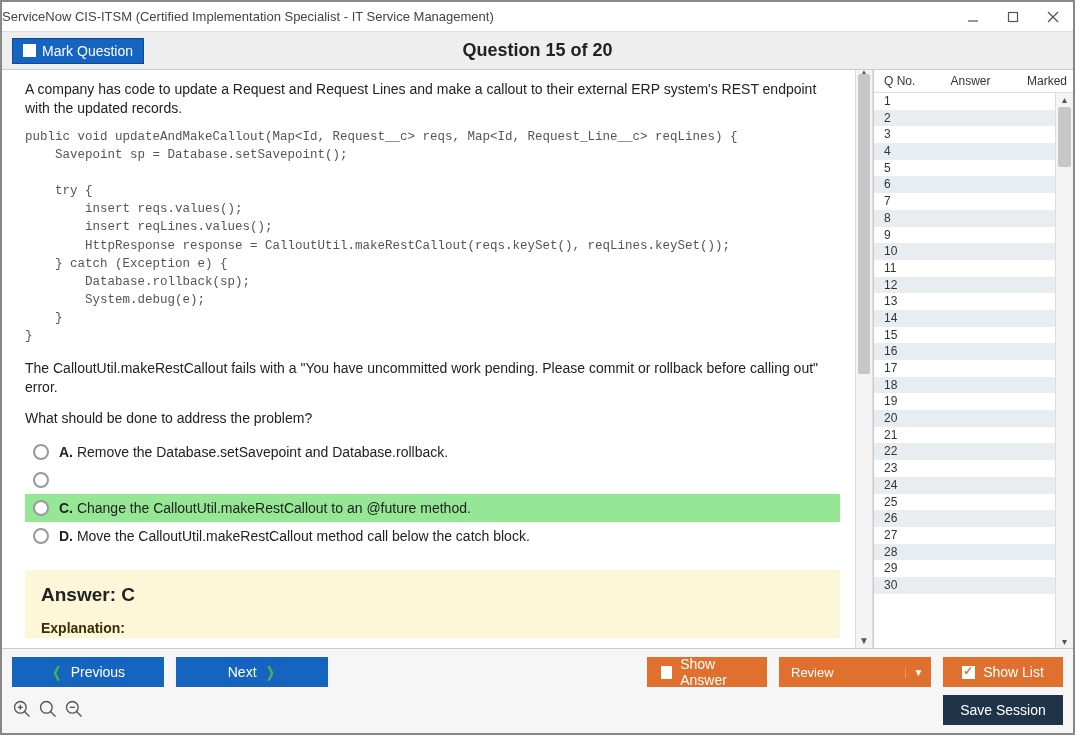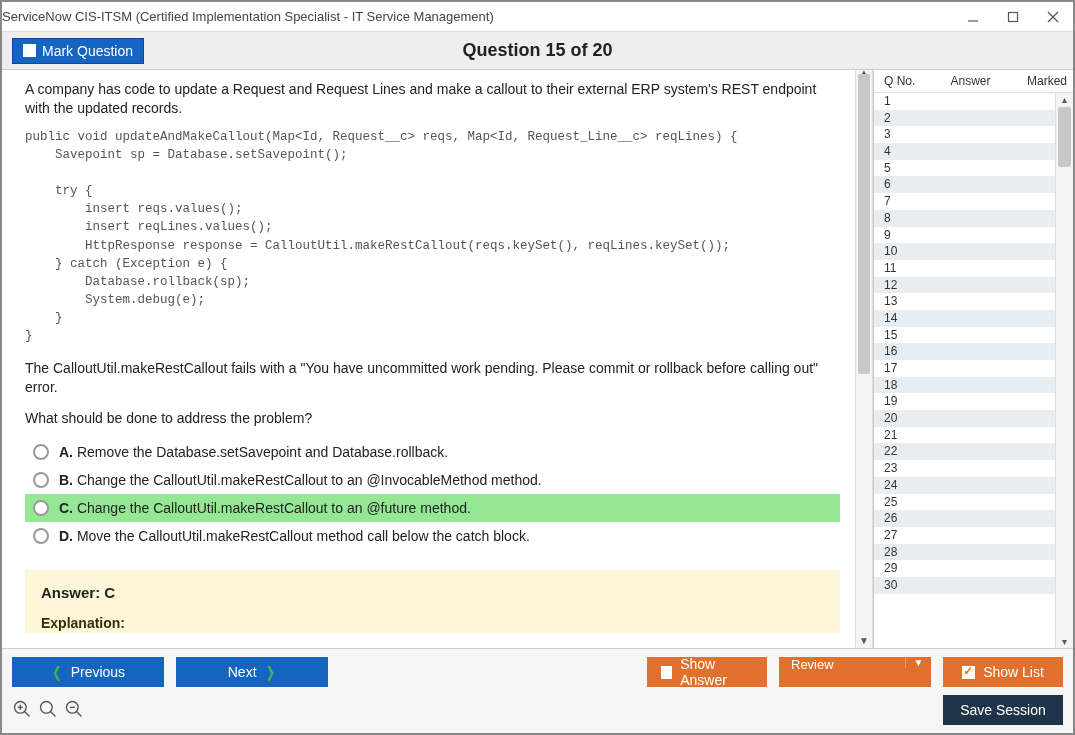--- a/index.html
+++ b/index.html
@@ -26,21 +26,21 @@
   .stem { line-height:1.35; margin-bottom:10px; }
   pre.code { font-family: "Courier New", monospace; font-size:12.5px; color:#555; white-space:pre; margin:10px 0 14px 0; line-height:1.45; }
   
   .options { margin-top:4px; }
   .option { display:flex; align-items:flex-end; gap:10px; padding:6px 8px; cursor:pointer; border-radius:0; }
   .option.correct { background:#95e796; }
   .radio { width:16px; height:16px; border:2px solid #999; border-radius:50%; flex:0 0 auto; background:#fff; }
   .option .lbl b { font-weight:bold; }
   
   .answer-box { margin-top:20px; background:#fdf6d9; padding:14px 16px 2px 16px; }
-  .answer-box .ans { font-weight:bold; font-size:15px; }
+  .answer-box .ans { font-weight:bold; font-size:19px; }
   .answer-box .expl { font-weight:bold; color:#3a2f00; margin-top:14px; }
   
   
   .side-pane { width:200px; border-left:1px solid #ccc; display:flex; flex-direction:column; }
   .side-head { display:flex; padding:4px 6px 4px 10px; font-size:12px; color:#333; border-bottom:1px solid #ddd;align-items:flex-end; }
   .side-head .c1 { flex:0 0 40px; }
   .side-head .c2 { flex:1; text-align:center; }
   .side-head .c3 { flex:0 0 50px; text-align:right; }
   .side-body { flex:1; display:flex; min-height:0; }
   .qlist { flex:1; overflow:hidden; }
@@ -57,21 +57,21 @@
   .bb-row1 { display:flex; align-items:center; gap:12px; }
   .btn { height:30px; display:inline-flex; align-items:center; justify-content:center; gap:8px; color:#fff; font-size:14px; cursor:pointer; padding:0 14px; border:none; }
   .btn.blue { background:#1565c0; width:152px; justify-content:center; }
   .btn.orange { background:#e0702e; }
   .btn.dark { background:#203449; }
   .btn .chev { font-weight:bold; }
   .btn .chev.green { color:#4caf50; }
   .btn .cb { width:13px; height:13px; background:#fff; display:inline-block; position:relative; }
   .btn .cb.checked::after { content:"✓"; color:#e0702e; font-size:12px; font-weight:bold; position:absolute; left:1px; top:-2px; }
   .spacer { flex:1; }
-  .review-drop { display:inline-flex; align-items:flex-start; background:#e0702e; color:#fff; height:30px; }
+  .review-drop { display:inline-flex; align-items:center; background:#e0702e; color:#fff; height:30px; }
   .review-drop .lbl { padding:0 18px 0 12px; flex:1; }
   .review-drop .arrow { width:26px; text-align:center; border-left:1px solid rgba(255,255,255,0.3); font-size:10px; }
   .review-drop { width:152px; }
   .btn.fixed { width:120px; }
   
   .bb-row2 { display:flex; align-items:center; gap:25px; margin-top:8px; }
   .zoom { display:flex; gap:6px; color:#555; }
   .zoom-ic { cursor:pointer; }
   .zoom-ic svg { width:20px; height:20px; stroke:#555; fill:none; stroke-width:1.6; }
 </style>
@@ -126,21 +126,20 @@
       <div class="stem">The CalloutUtil.makeRestCallout fails with a "You have uncommitted work pending. Please commit or rollback before calling out" error.</div>
       <div class="stem" style="margin-top:12px;">What should be done to address the problem?</div>
 
       <div class="options">
         <div class="option">
           <span class="radio"></span>
           <span class="lbl"><b>A.</b> <span>Remove the Database.setSavepoint and Database.rollback.</span></span>
         </div>
         <div class="option">
           <span class="radio"></span>
-          <span class="lbl"><b>B.</b> <span>Change the CalloutUtil.makeRestCallout to an @InvocableMethod method.</span></span>
         </div>
         <div class="option correct">
           <span class="radio"></span>
           <span class="lbl"><b>C.</b> <span>Change the CalloutUtil.makeRestCallout to an @future method.</span></span>
         </div>
         <div class="option">
           <span class="radio"></span>
           <span class="lbl"><b>D.</b> <span>Move the CalloutUtil.makeRestCallout method call below the catch block.</span></span>
         </div>
       </div>

